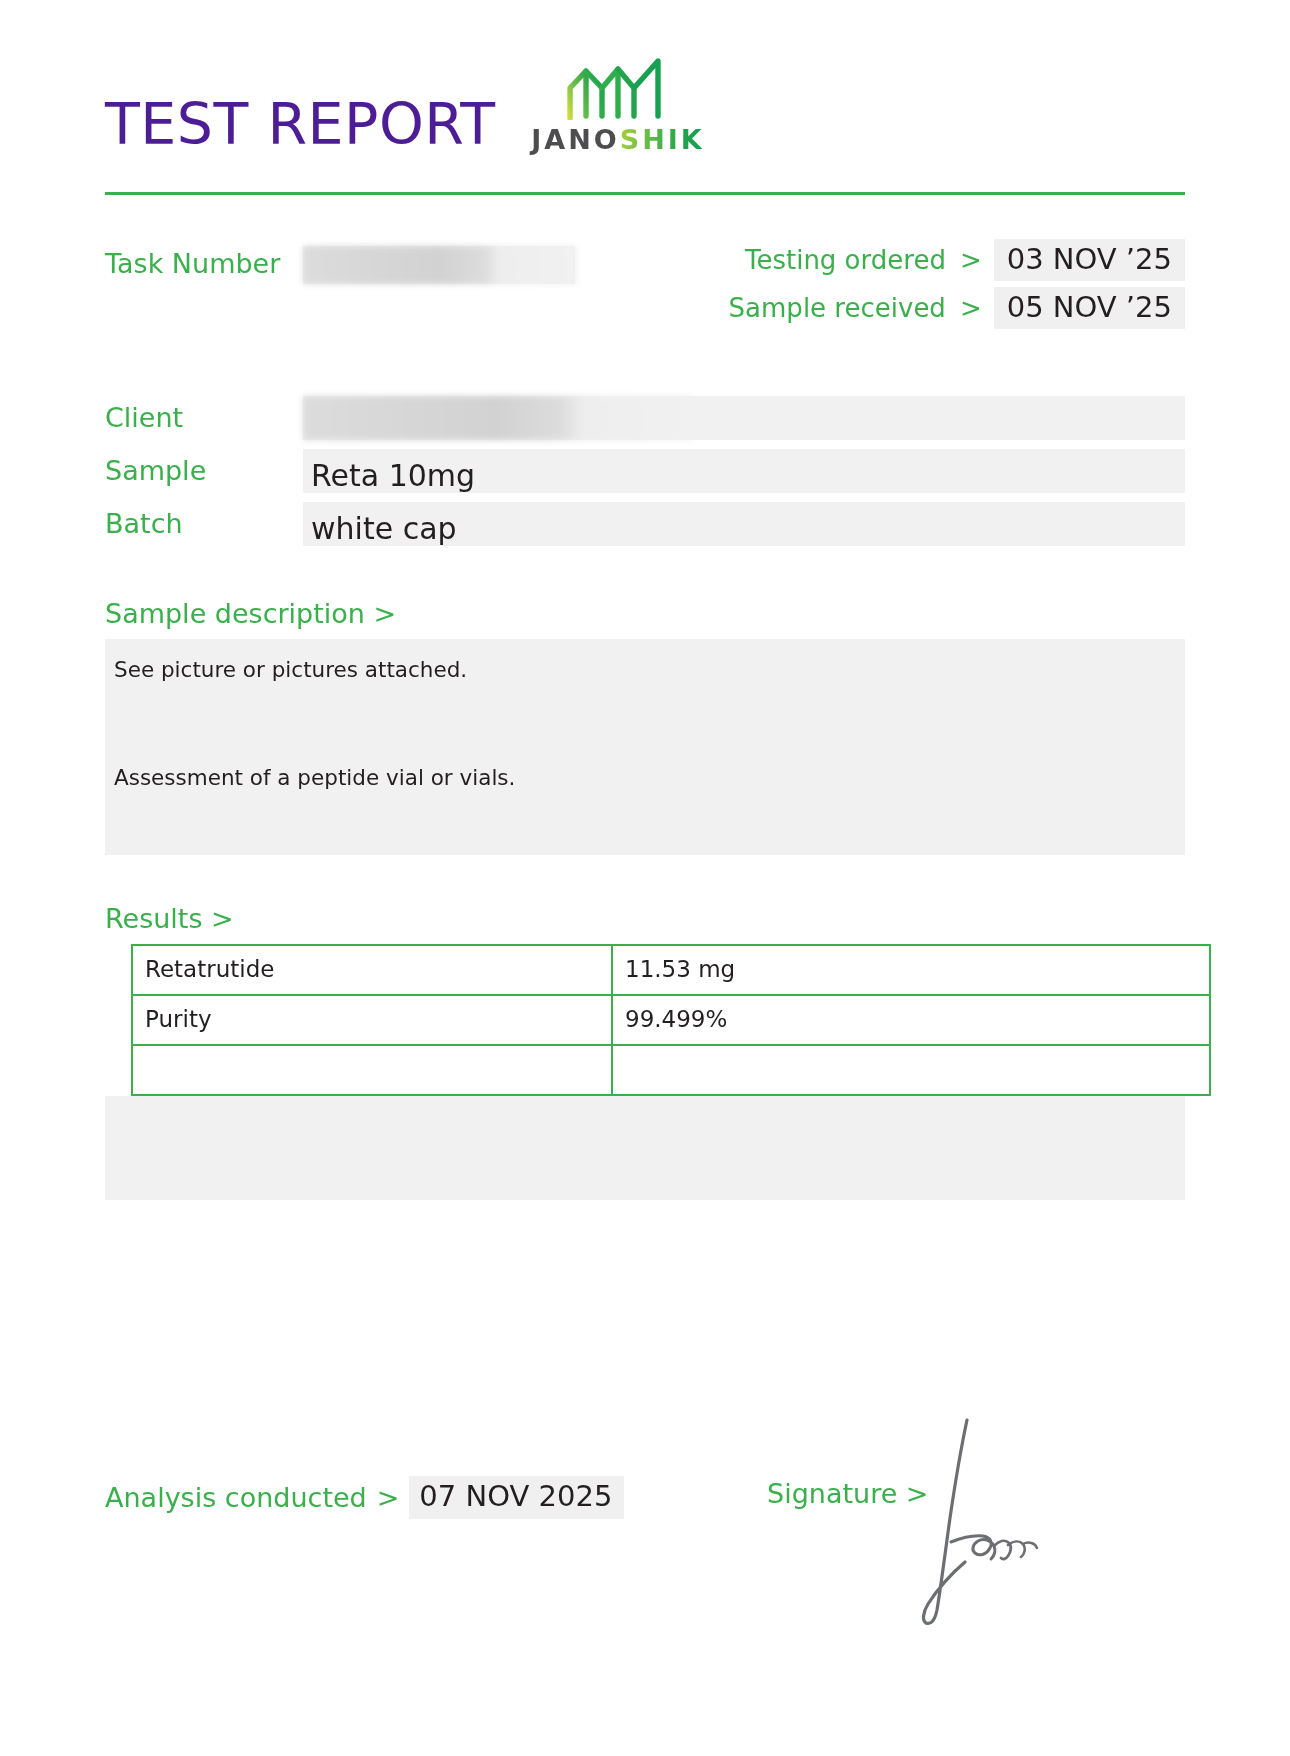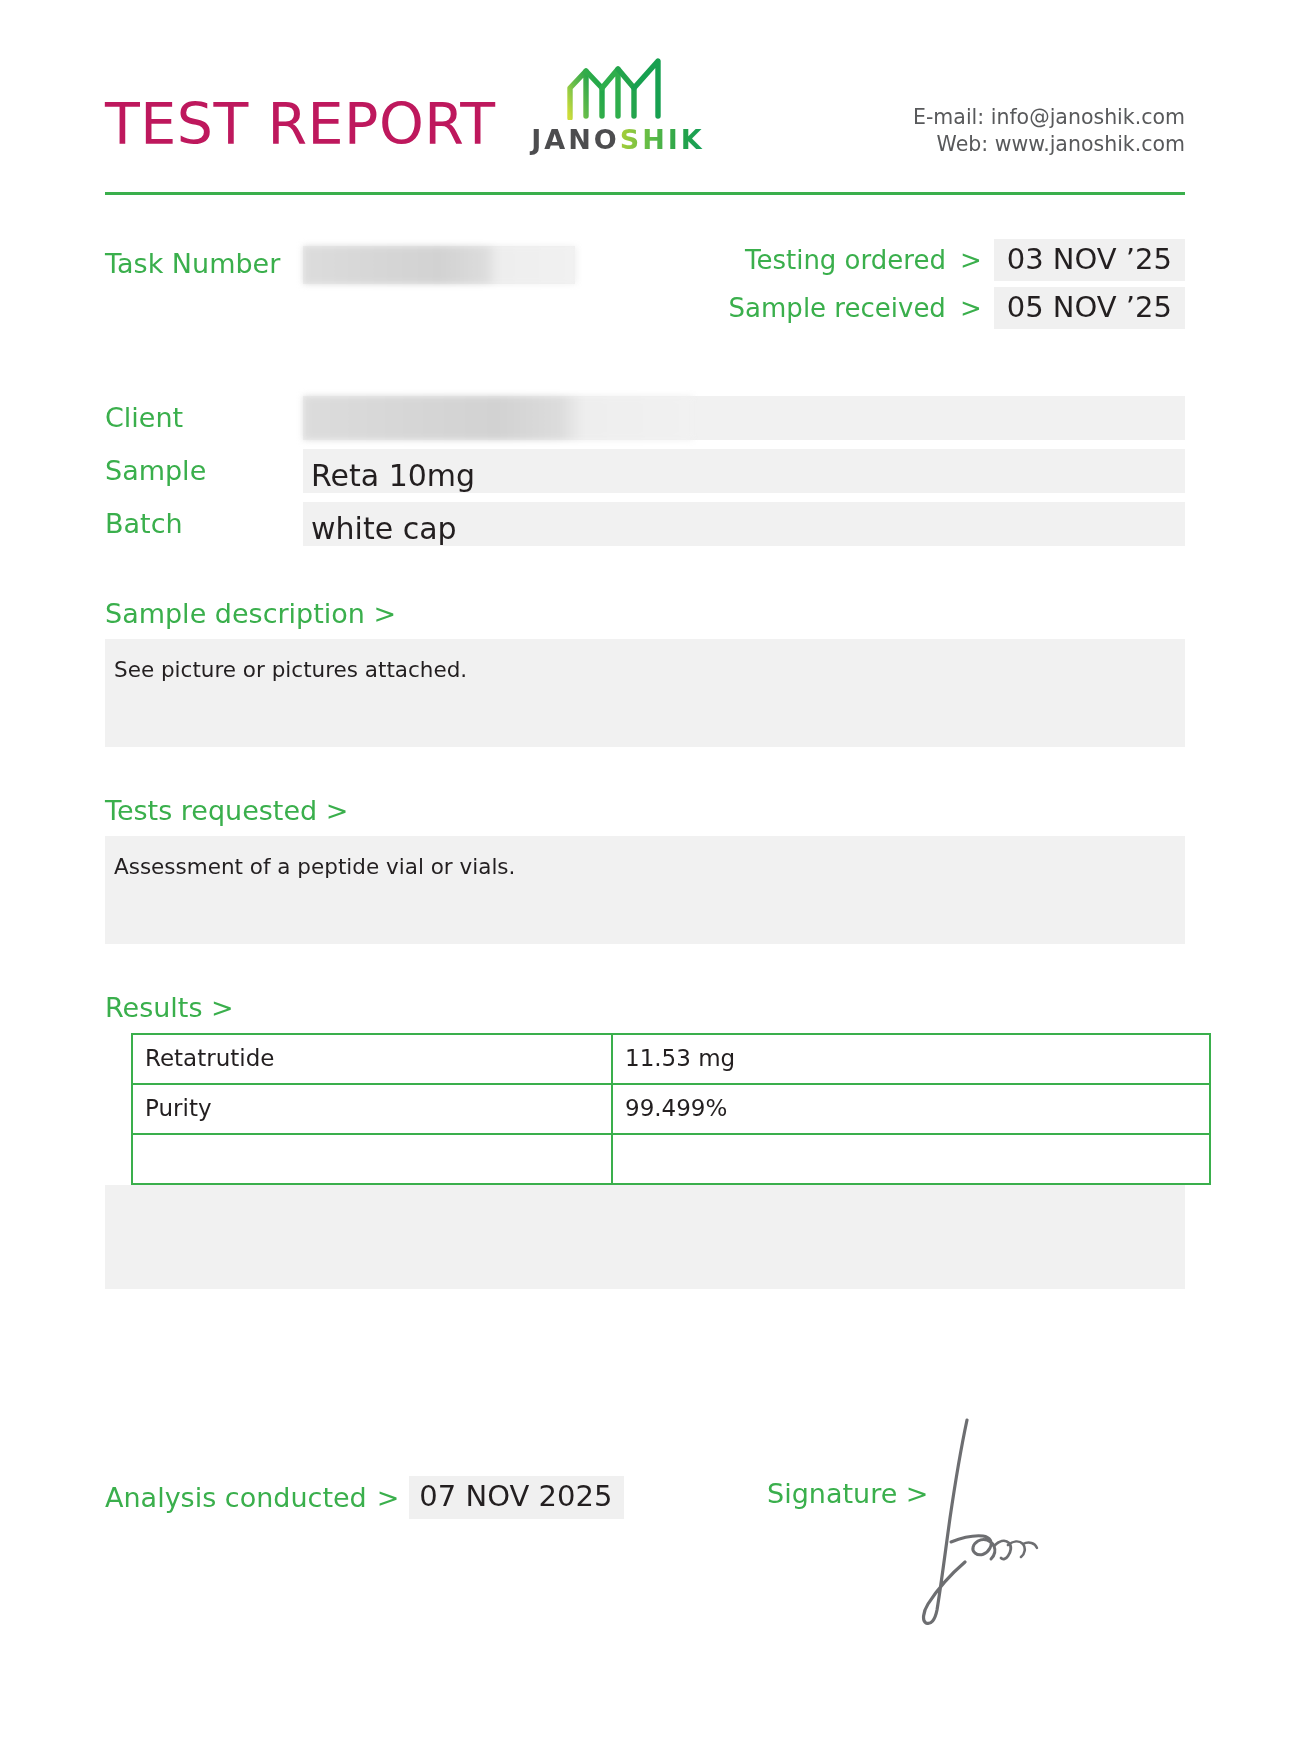--- a/index.html
+++ b/index.html
@@ -29,21 +29,21 @@
     position: relative;
     height: 150px;
     margin-top: 58px;
   }
   .report-title {
     position: absolute;
     left: 0;
     top: 38px;
     font-size: 57px;
     letter-spacing: 0.5px;
-    color: #be185d;
+    color: #4c1d95;
     font-weight: 400;
     line-height: 1;
     white-space: nowrap;
   }
   .logo-block {
     position: absolute;
     left: 388px;
     top: 0px;
     width: 250px;
     text-align: center;
@@ -302,24 +302,20 @@
         </defs>
         <path d="M6 60 L6 30 L22 13 L22 58" fill="none" stroke="url(#lg1)" stroke-width="5.4" stroke-linecap="round" stroke-linejoin="round"></path>
         <path d="M22 13 L38 30 L38 58" fill="none" stroke="url(#lg2)" stroke-width="5.4" stroke-linecap="round" stroke-linejoin="round"></path>
         <path d="M38 30 L54 11 L54 58" fill="none" stroke="#2fae4c" stroke-width="5.4" stroke-linecap="round" stroke-linejoin="round"></path>
         <path d="M54 11 L70 30 L70 58" fill="none" stroke="#23a44c" stroke-width="5.4" stroke-linecap="round" stroke-linejoin="round"></path>
         <path d="M70 30 L94 3 L94 58" fill="none" stroke="#17a050" stroke-width="5.4" stroke-linecap="round" stroke-linejoin="round"></path>
       </svg>
       <div class="logo-word"><span class="dark">JANO</span><span class="grad">SHIK</span></div>
     </div>
 
-    <div class="contact">
-      <div>E-mail: info@janoshik.com</div>
-      <div>Web: www.janoshik.com</div>
-    </div>
   </div>
   <div class="rule"></div>
 
   <div class="taskrow">
     <div class="task-label">Task Number</div>
     <div class="task-value">
       <div class="redact" style="width:274px;height:38px;"></div>
     </div>
 
     <div class="dates">
@@ -361,21 +357,20 @@
       </div>
     </div>
 
   </div>
 
   <div class="section-head">Sample description &gt;</div>
   <div class="section-box box-desc">
     <div class="body">See picture or pictures attached.</div>
   </div>
 
-  <div class="section-head">Tests requested &gt;</div>
   <div class="section-box box-tests">
     <div class="body">Assessment of a peptide vial or vials.</div>
   </div>
 
   <div class="section-head">Results &gt;</div>
   <table class="results-table">
     <tbody>
       <tr>
         <td class="col-name">Retatrutide</td>
         <td>11.53 mg</td>

